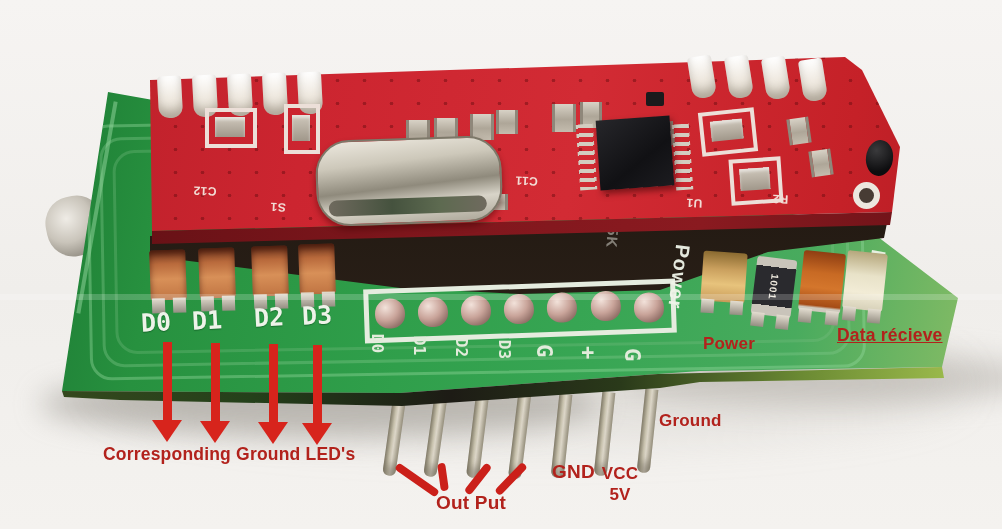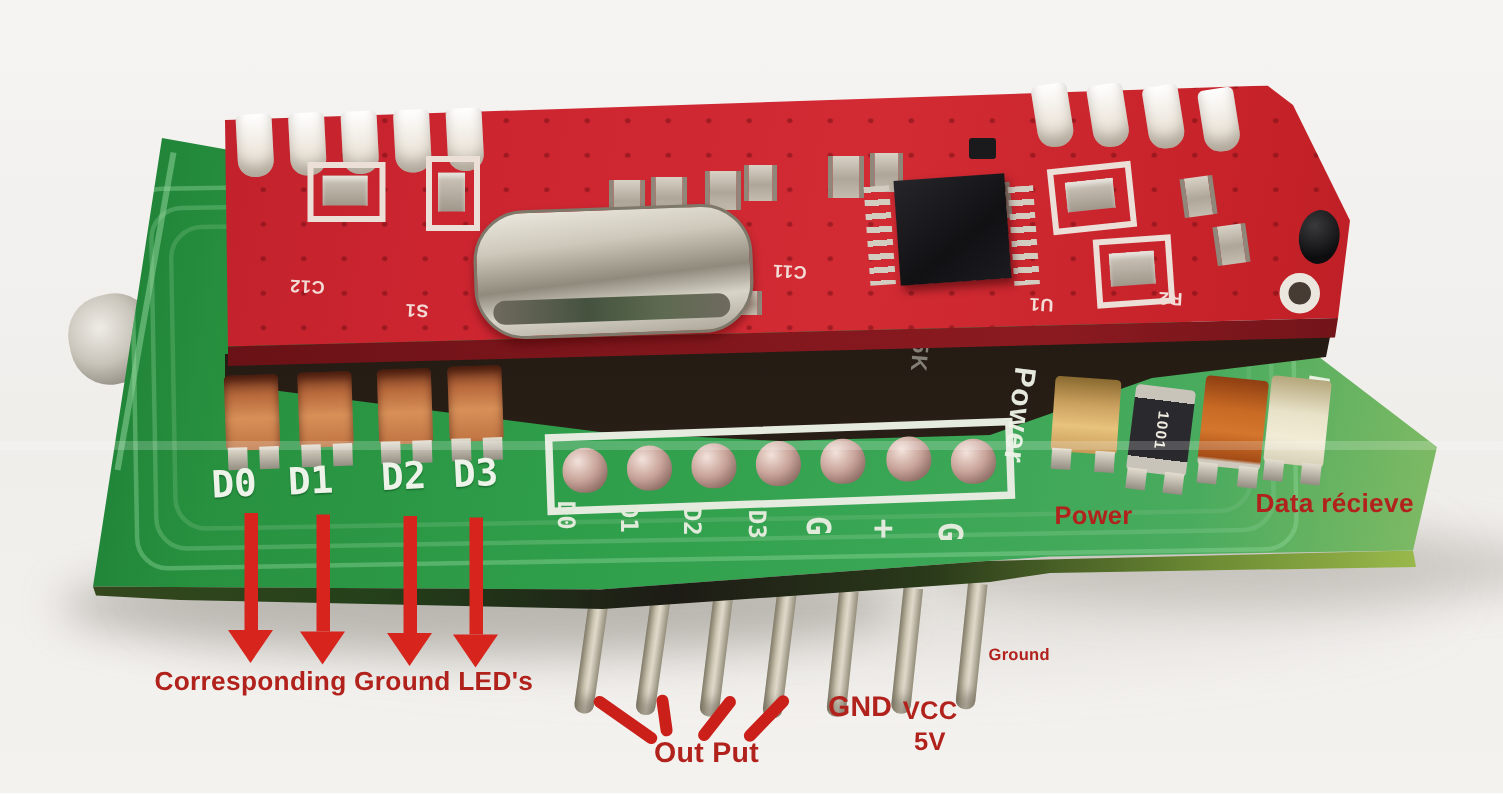--- a/index.html
+++ b/index.html
@@ -229,17 +229,17 @@
   <div class="slash" style="left:439px;top:463px;height:28px;transform:rotate(-8deg);"></div>
   <div class="slash" style="left:474px;top:461px;height:36px;transform:rotate(38deg);"></div>
   <div class="slash" style="left:507px;top:459px;height:40px;transform:rotate(44deg);"></div>
 
   <span class="ann" style="left:436px;top:492px;font-size:19px;">Out Put</span>
   <span class="ann" style="left:552px;top:461px;font-size:19px;">GND</span>
   <div class="ann" style="left:596px;top:463px;font-size:17px;width:48px;text-align:center;line-height:21px;">
     <div>VCC</div>
     <div>5V</div>
   </div>
-  <span class="ann" style="left:659px;top:431px;font-size:11px;">Ground</span>
+  <span class="ann" style="left:659px;top:411px;font-size:17px;">Ground</span>
   <span class="ann" style="left:703px;top:334px;font-size:17px;">Power</span>
-  <span class="ann" style="left:837px;top:325px;font-size:17.5px;">Data récieve</span>
+  <span class="ann" style="left:837px;top:325px;font-size:17.5px;text-decoration:underline;">Data récieve</span>
 
 </div>
 
 </body></html>

